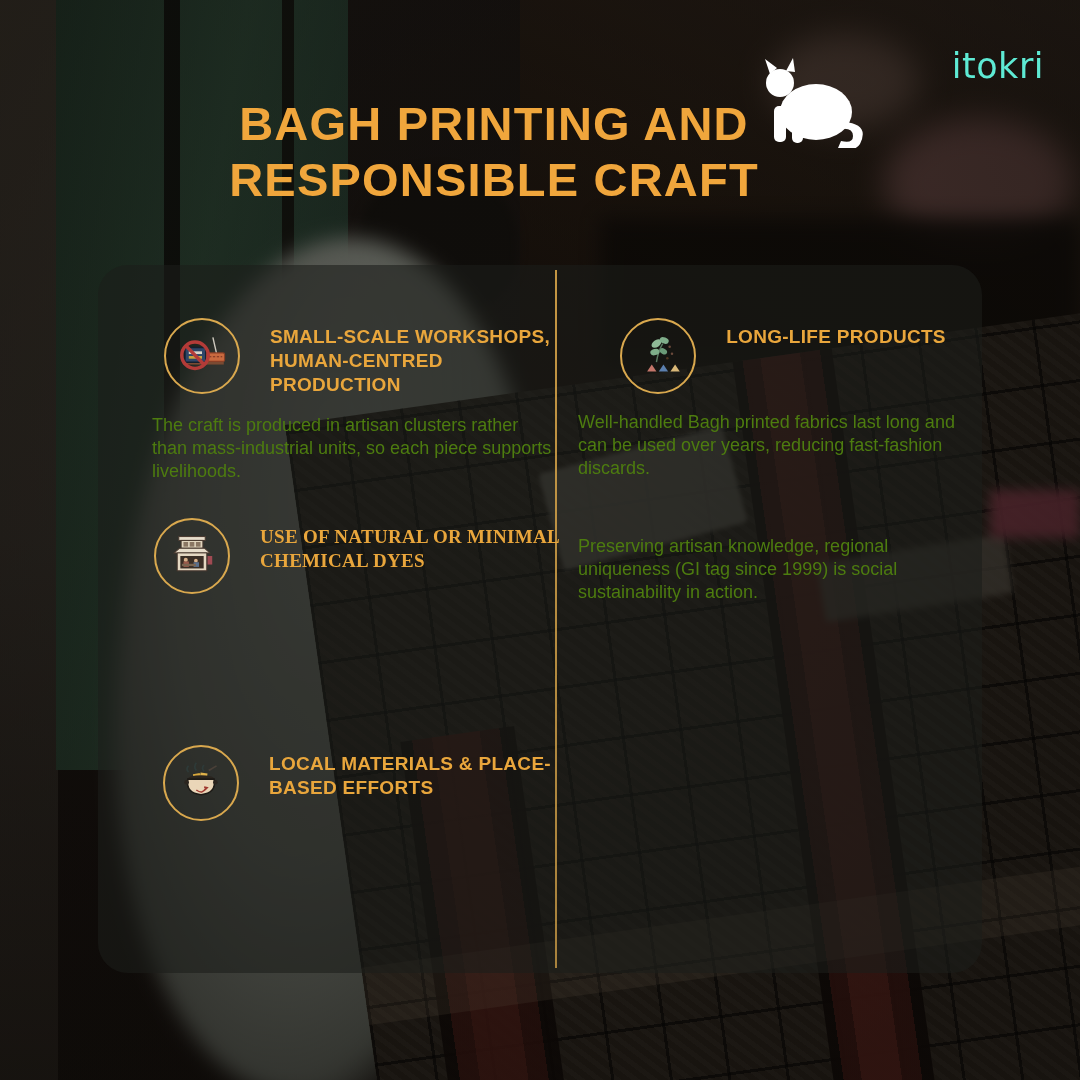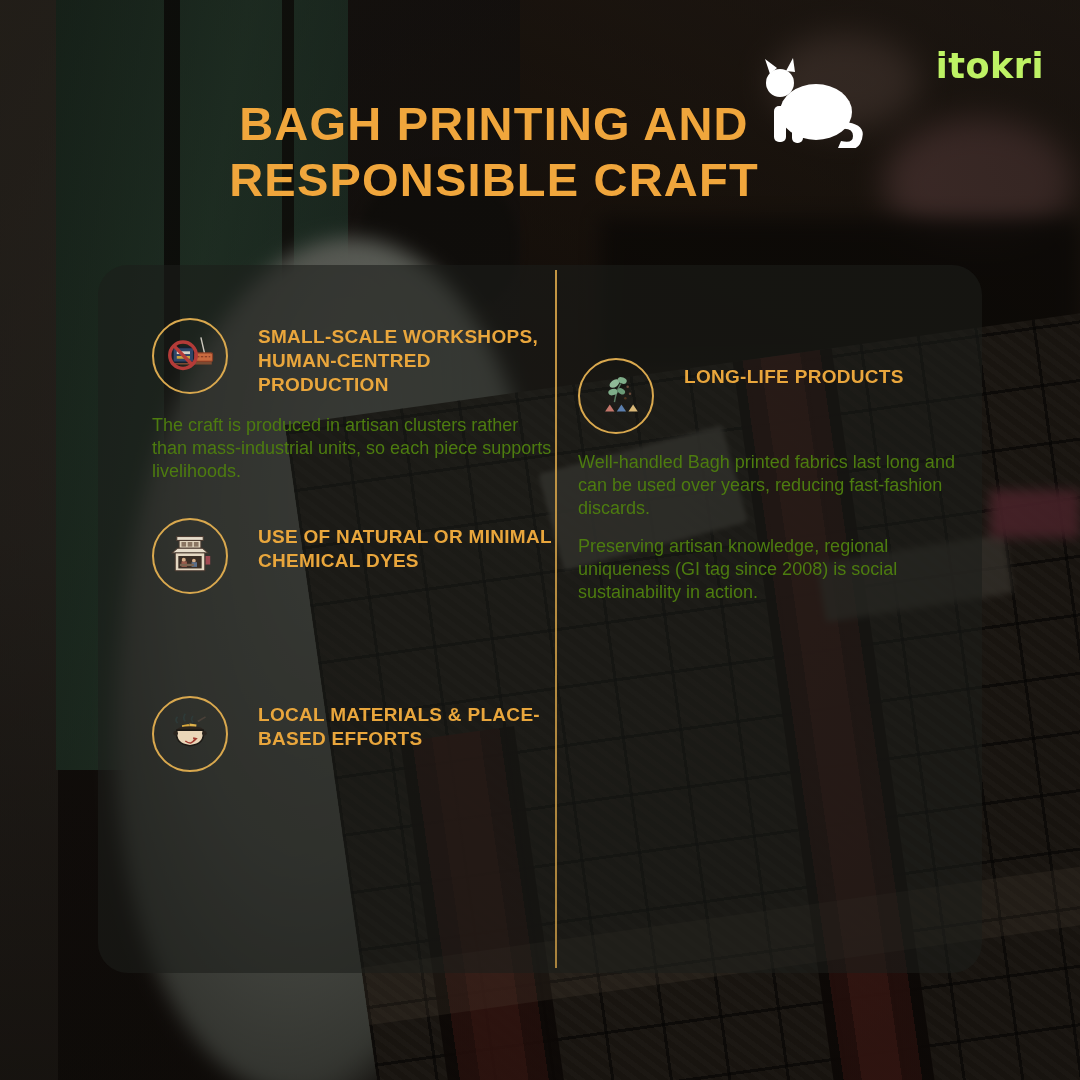--- a/index.html
+++ b/index.html
@@ -48,35 +48,35 @@
   
   .panel{position:absolute;left:98px;top:265px;width:884px;height:708px;border-radius:30px;
     background:rgba(28,30,26,.58);}
   .divider{position:absolute;left:457px;top:5px;width:2px;height:698px;
     background:linear-gradient(to bottom,rgba(214,163,72,.9),rgba(214,163,72,.75));}
 
   
   .title{position:absolute;left:0;top:96px;width:988px;text-align:center;
     color:#F0A63C;font-size:47px;line-height:1.2;font-weight:700;letter-spacing:1.2px;
     white-space:pre-line;}
-  .logo{position:absolute;right:36px;top:46px;color:#bef264;font-size:35px;font-weight:700;
+  .logo{position:absolute;right:36px;top:46px;color:#5eead4;font-size:35px;font-weight:400;
     font-family:"DejaVu Sans",sans-serif;letter-spacing:.5px;}
   .cat{position:absolute;left:752px;top:56px;width:122px;height:92px;}
 
   
   .section{position:absolute;width:410px;}
-  .s-head{display:flex;align-items:flex-start;gap:30px;}
+  .s-head{display:flex;align-items:flex-start;gap:30px;justify-content:center;}
   .icon-circle{flex:0 0 auto;width:72px;height:72px;border:2px solid #D9A84E;border-radius:50%;
     display:flex;align-items:center;justify-content:center;}
   .s-title{padding-top:7px;color:#E9A63C;font-size:19px;line-height:24px;font-weight:700;
     letter-spacing:.3px;white-space:pre-line;}
   .s-body{margin-top:17px;color:#4d7c0f;font-size:18px;line-height:23px;width:402px;}
-  .pos-r1c1{left:152px;top:318px;} .pos-r1c2{left:578px;top:318px;margin-top:40px;}
-  .pos-r2c1{left:152px;top:518px;} .pos-r2c2{left:578px;top:518px;}
-  .pos-r3c1{left:152px;top:696px;} .pos-r3c2{left:578px;top:730px;}
+  .pos-r1c1{left:152px;top:318px;} .pos-r1c2{left:578px;top:318px;}
+  .pos-r2c1{left:152px;top:518px;font-family:Liberation Serif, serif;} .pos-r2c2{left:578px;top:518px;}
+  .pos-r3c1{left:152px;top:745px;} .pos-r3c2{left:578px;top:730px;}
 </style>
 </head>
 <body>
 
 <div class="stage">
 
   <div class="bg">
     <div class="bg-wall"></div>
     <div class="bg-door"></div>
     <div class="bg-tr"></div>
@@ -180,21 +180,21 @@
           <rect x="23" y="46" width="18" height="3" fill="#7a6450"></rect>
           <rect x="56" y="36" width="6" height="11" fill="#a04a52"></rect>
         </svg>
       </div>
       <div class="s-title">USE OF NATURAL OR MINIMAL
 CHEMICAL DYES</div>
     </div>
   </div>
 
   <div class="section pos-r2c2">
-    <div class="s-body">Preserving artisan knowledge, regional uniqueness (GI tag since 2008) is social sustainability in action.</div>
+    <div class="s-body">Preserving artisan knowledge, regional uniqueness (GI tag since 1999) is social sustainability in action.</div>
   </div>
 
   <div class="section pos-r3c1">
     <div class="s-head">
       <div class="icon-circle">
         <svg width="56" height="56" viewBox="0 0 72 72">
           <path d="M20,14 q-4,4 0,8" stroke="#2e3a38" stroke-width="2.2" fill="none"></path>
           <path d="M30,10 q-4,5 0,10" stroke="#2e3a38" stroke-width="2.2" fill="none"></path>
           <path d="M40,13 q-4,4 0,8" stroke="#2e3a38" stroke-width="2.2" fill="none"></path>
           <line x1="46" y1="20" x2="56" y2="14" stroke="#4a4038" stroke-width="2.2"></line>

